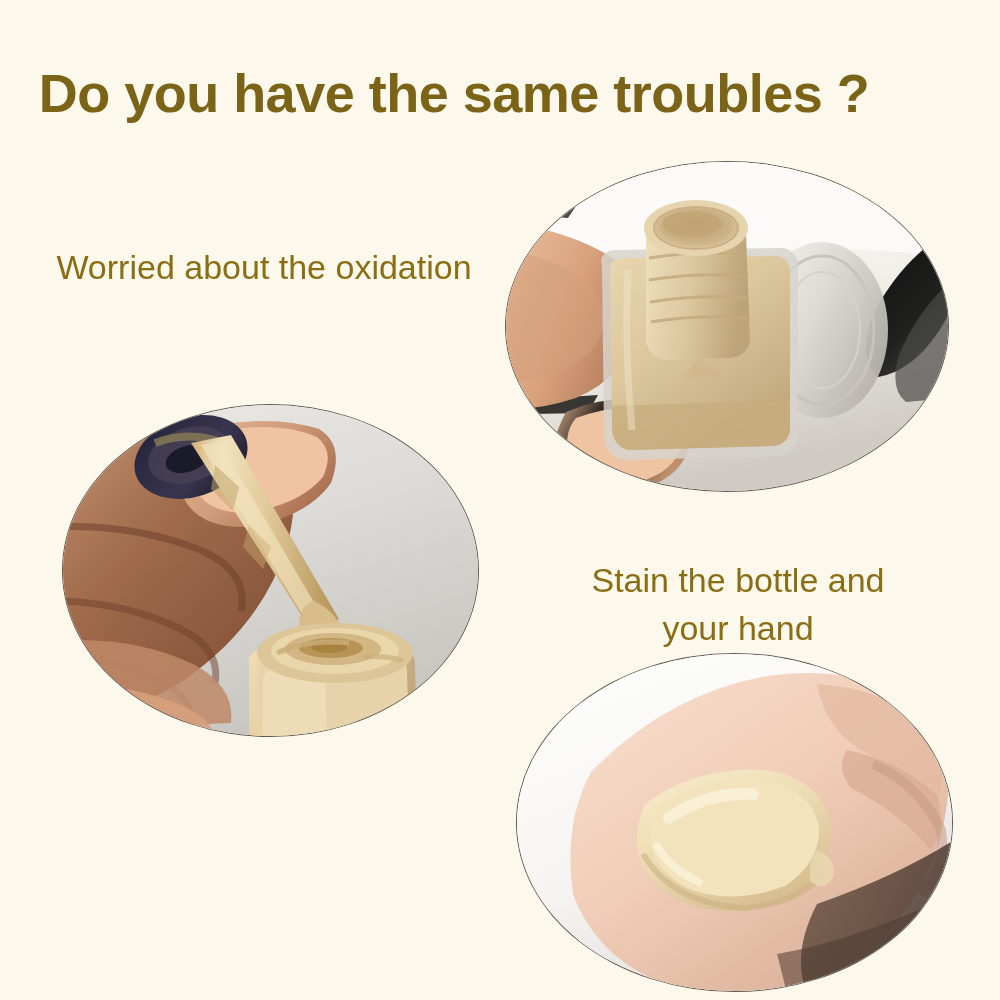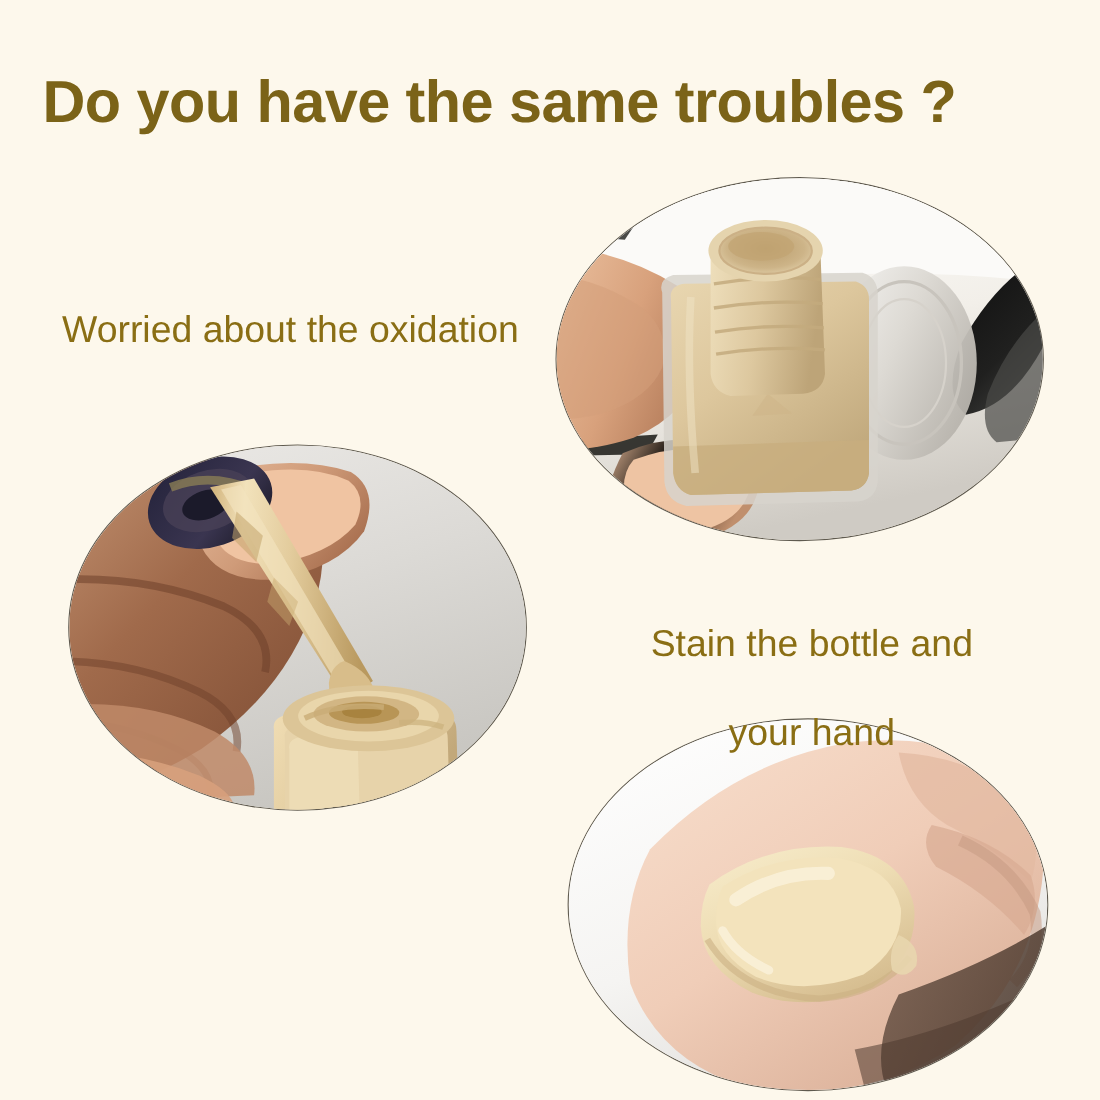--- a/index.html
+++ b/index.html
@@ -38,30 +38,30 @@
   
   .caption {
     position: absolute;
     color: #8a6e14;
     font-size: 34px;
     line-height: 1.42;
     text-align: center;
     font-family: "Liberation Sans", sans-serif;
     font-weight: 400;
   }
-  .caption .line { display: block; margin-top: 33px; }
+  .caption .line { display: block; }
 
   #caption-oxidation {
     left: 14px;
     top: 243px;
     width: 500px;
   }
   #caption-stain {
     left: 538px;
-    top: 528px;
+    top: 556px;
     width: 400px;
   }
   #caption-waste {
     left: 52px;
     top: 798px;
     width: 450px;
   }
 
   
   .photo {

